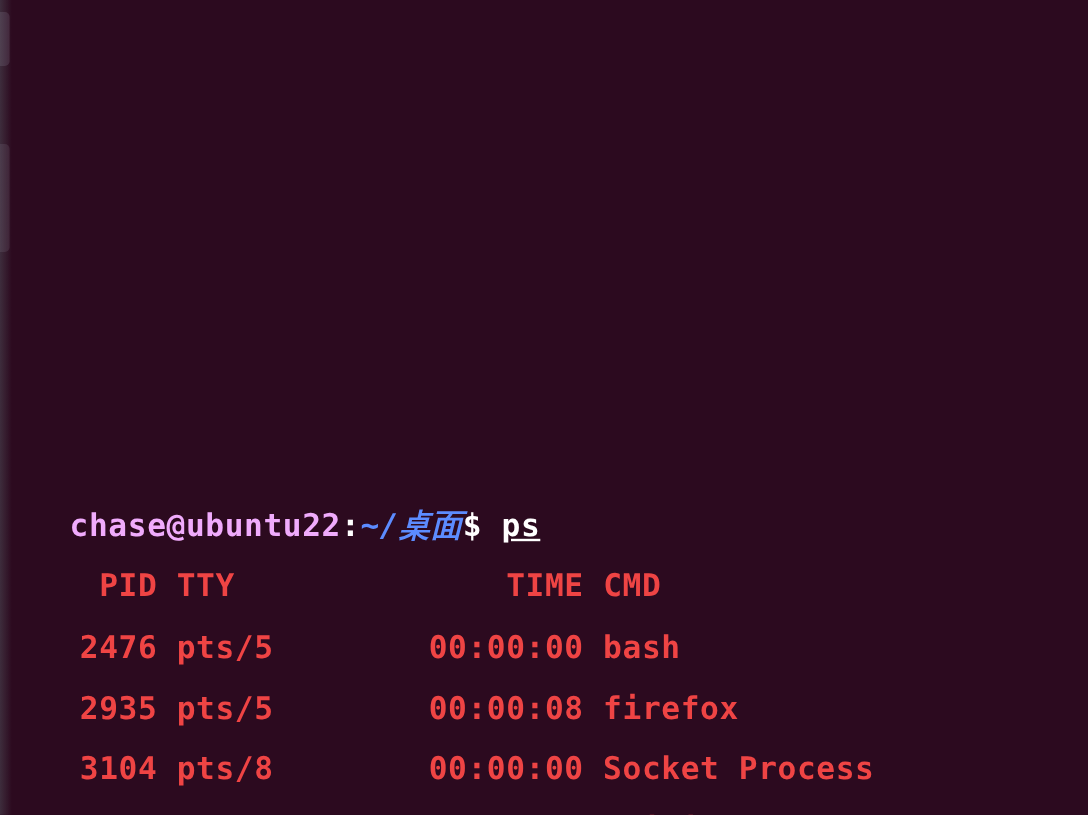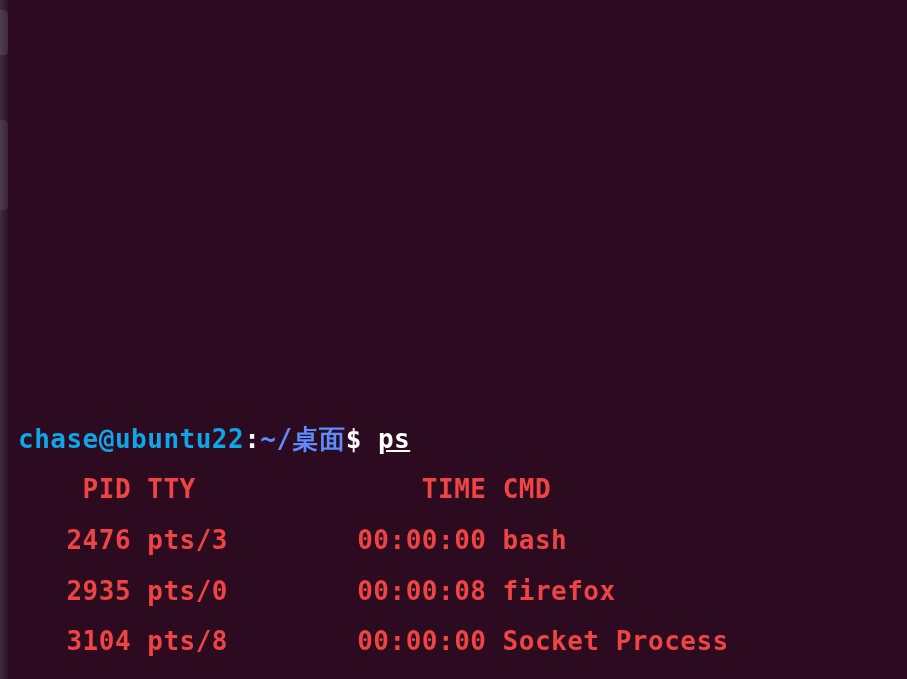--- a/index.html
+++ b/index.html
@@ -17,30 +17,32 @@
       width: 907px;
       height: 679px;
       overflow: hidden;
       white-space: pre;
       font-weight: bold;
     }
     .terminal {
       letter-spacing: 0.5px;
     }
     .user-host {
-      color: #0ea5e9;
+      color: #f0abfc;
       font-weight: bold;
+      margin-left: 40px;
     }
     .colon {
       color: #ffffff;
       font-weight: bold;
     }
     .path {
       color: #5c8cff;
       font-weight: bold;
+      font-style: italic;
     }
     .prompt-symbol {
       color: #ffffff;
       font-weight: bold;
     }
     .command {
       color: #ffffff;
       text-decoration: underline;
     }
     .row {
@@ -77,22 +79,22 @@
 <body>
 
 
 
 <div class="left-edge"></div>
 <div class="dock-hint"></div>
 <div class="dock-hint2"></div>
 
 <div class="terminal"><span class="user-host">chase@ubuntu22</span><span class="colon">:</span><span class="path">~/桌面</span><span class="prompt-symbol">$</span> <span class="command">ps</span>
 <span class="row"><span>    PID </span><span>TTY     </span><span>         TIME </span><span>CMD</span></span>
-<div><span class="row">   2476 pts/3        00:00:00 bash</span>
-<span class="row">   2935 pts/0        00:00:08 firefox</span>
+<div><span class="row">   2476 pts/5        00:00:00 bash</span>
+<span class="row">   2935 pts/5        00:00:08 firefox</span>
 <span class="row">   3104 pts/8        00:00:00 Socket Process</span>
 <span class="row">   3127 pts/0        00:00:00 Privileged Cont</span>
 
 
 
 
 
 
 
 </div></div>

